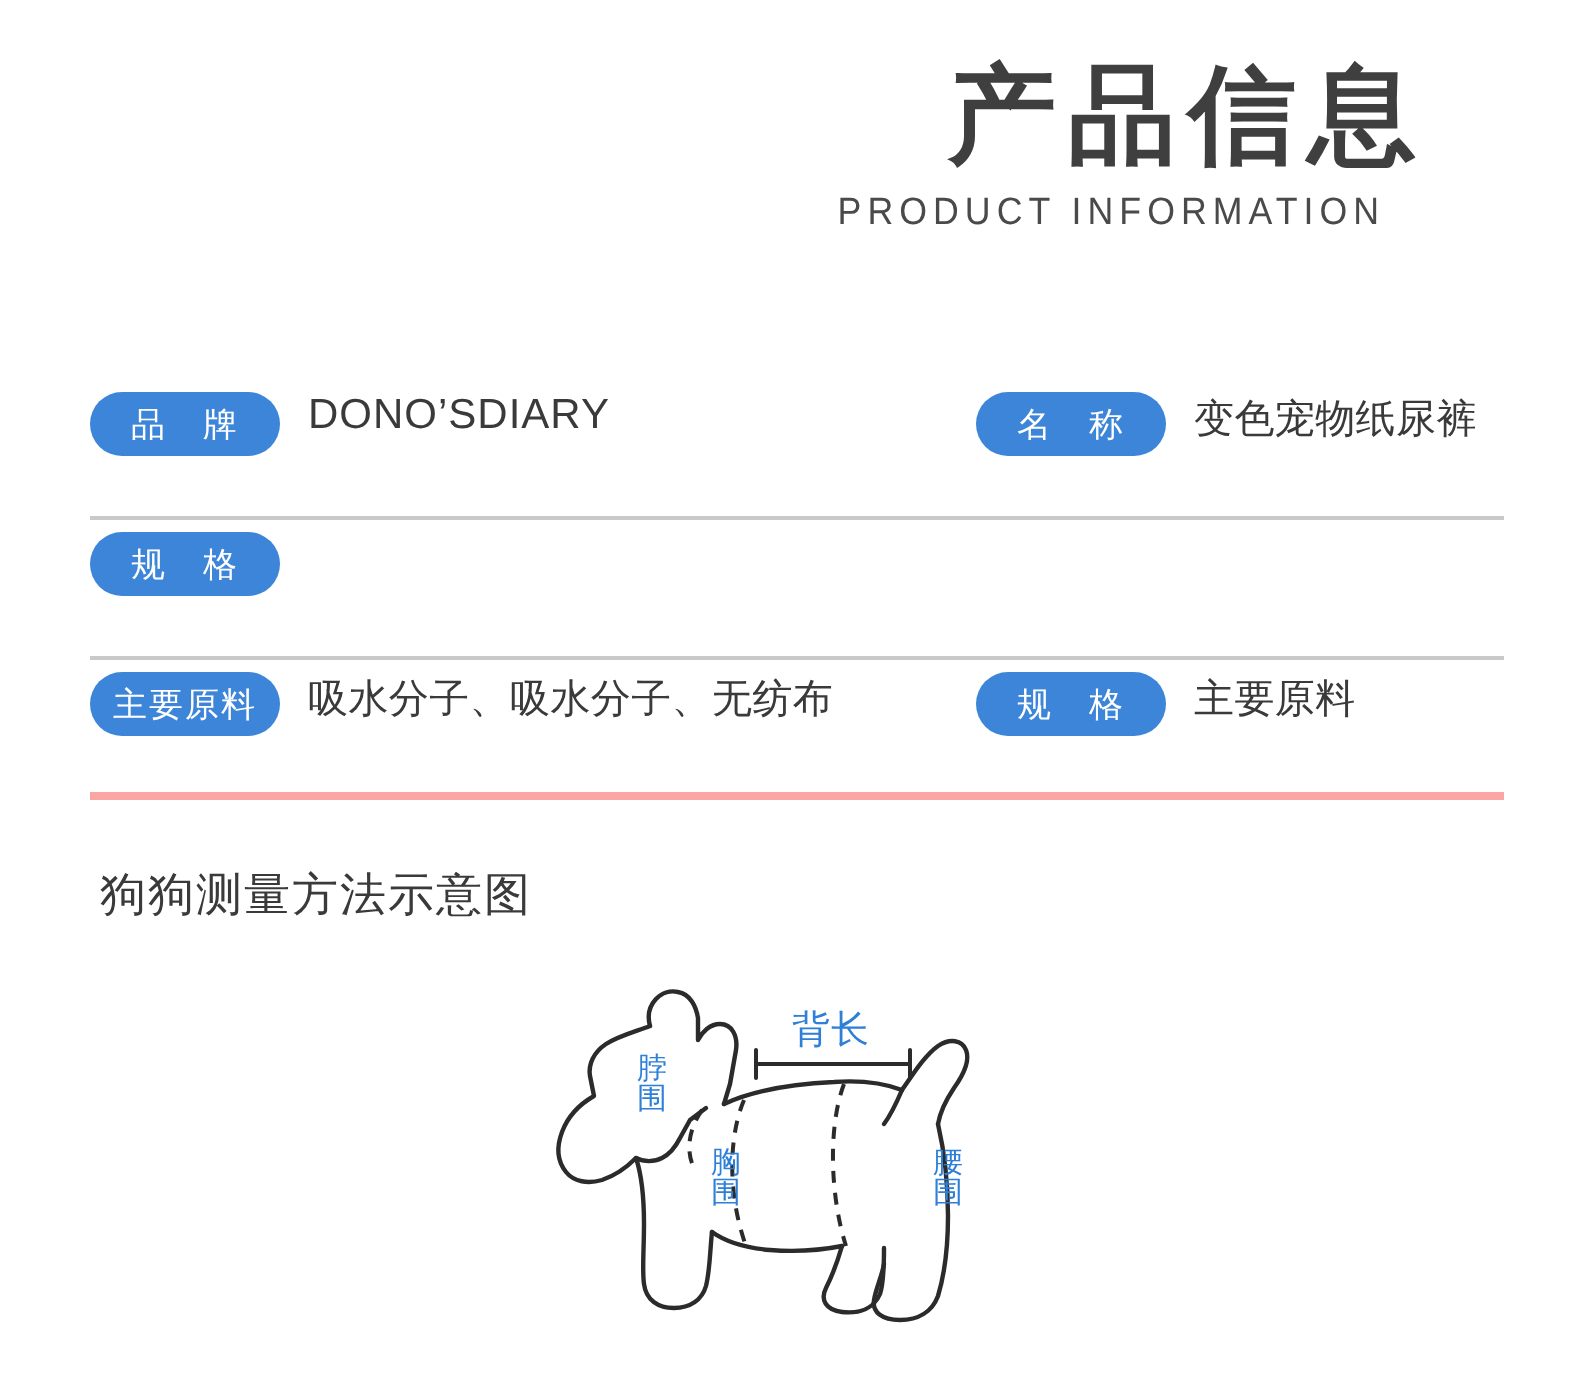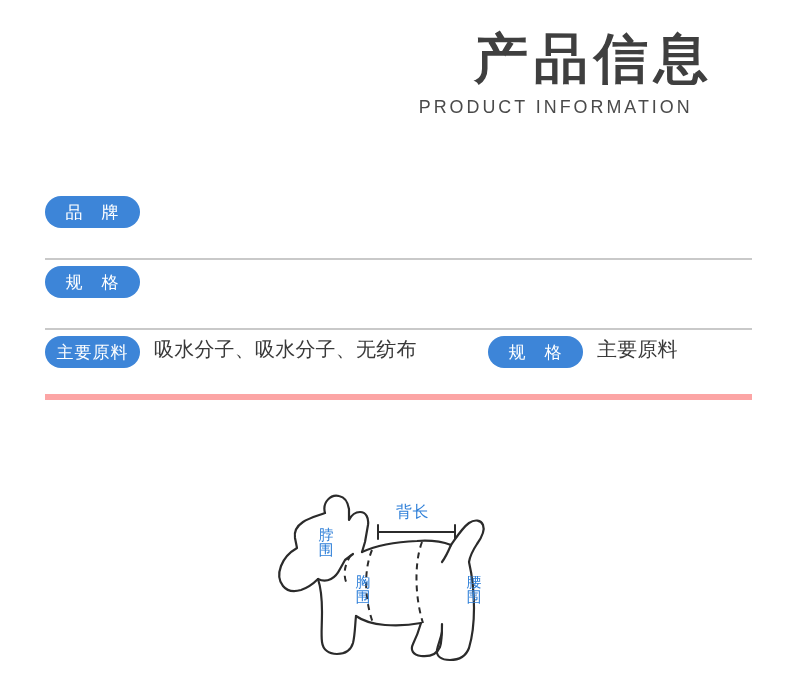--- a/index.html
+++ b/index.html
@@ -51,21 +51,21 @@
     top: 190px;
     width: 707px;
   }
   .spec-row {
     position: relative;
     height: 70px;
     border-bottom: 2px solid #c9c9c9;
     box-sizing: border-box;
   }
   .spec-row:last-child {
-    border-bottom: 6px solid #fca5a5;
+    border-bottom: 4px solid #fca5a5;
   }
   .spec-cell {
     position: absolute;
     top: 6px;
     display: flex;
     align-items: flex-start;
     height: 34px;
   }
   .spec-cell.left  { left: 0px; }
   .spec-cell.right { left: 443px; }
@@ -132,38 +132,43 @@
     letter-spacing: 0;
     width: 16px;
     text-align: center;
     font-weight: normal;
   }
   .vlabel span { display: block; }
 
   .hlabel {
     position: absolute;
     color: #2e7fd8;
-    font-size: 16px;
+    font-size: 19px;
     letter-spacing: 0.5px;
     white-space: nowrap;
   }
 </style>
 </head>
 <body>
 
 <div class="header">
   <div class="header-title-cn">产品信息</div>
   <div class="header-title-en">PRODUCT INFORMATION</div>
 </div>
 
 <div class="spec-table">
 
   <div class="spec-row">
     <div class="spec-cell left">
       <span class="pill">品　牌</span>
+      <span class="spec-value latin">DONO’SDIARY</span>
+    </div>
+    <div class="spec-cell right">
+      <span class="pill">名　称</span>
+      <span class="spec-value">变色宠物纸尿裤</span>
     </div>
   </div>
 
   <div class="spec-row">
     <div class="spec-cell left">
       <span class="pill">规　格</span>
     </div>
   </div>
 
   <div class="spec-row">
@@ -174,20 +179,21 @@
     <div class="spec-cell right">
       <span class="pill">规　格</span>
       <span class="spec-value">主要原料</span>
     </div>
   </div>
 
 </div>
 
 <div class="diagram-section">
 
+  <div class="diagram-heading">狗狗测量方法示意图</div>
 
   <div class="diagram-canvas">
 
     <svg width="270" height="200" viewBox="0 0 270 200">
       <g fill="none" stroke="#2b2b2b" stroke-width="2.2" stroke-linecap="round" stroke-linejoin="round">
 
         <path d="M 60,33
                  C 57,22 66,14 74,16
                  C 80,17 83,23 84,29
                  L 84,40

